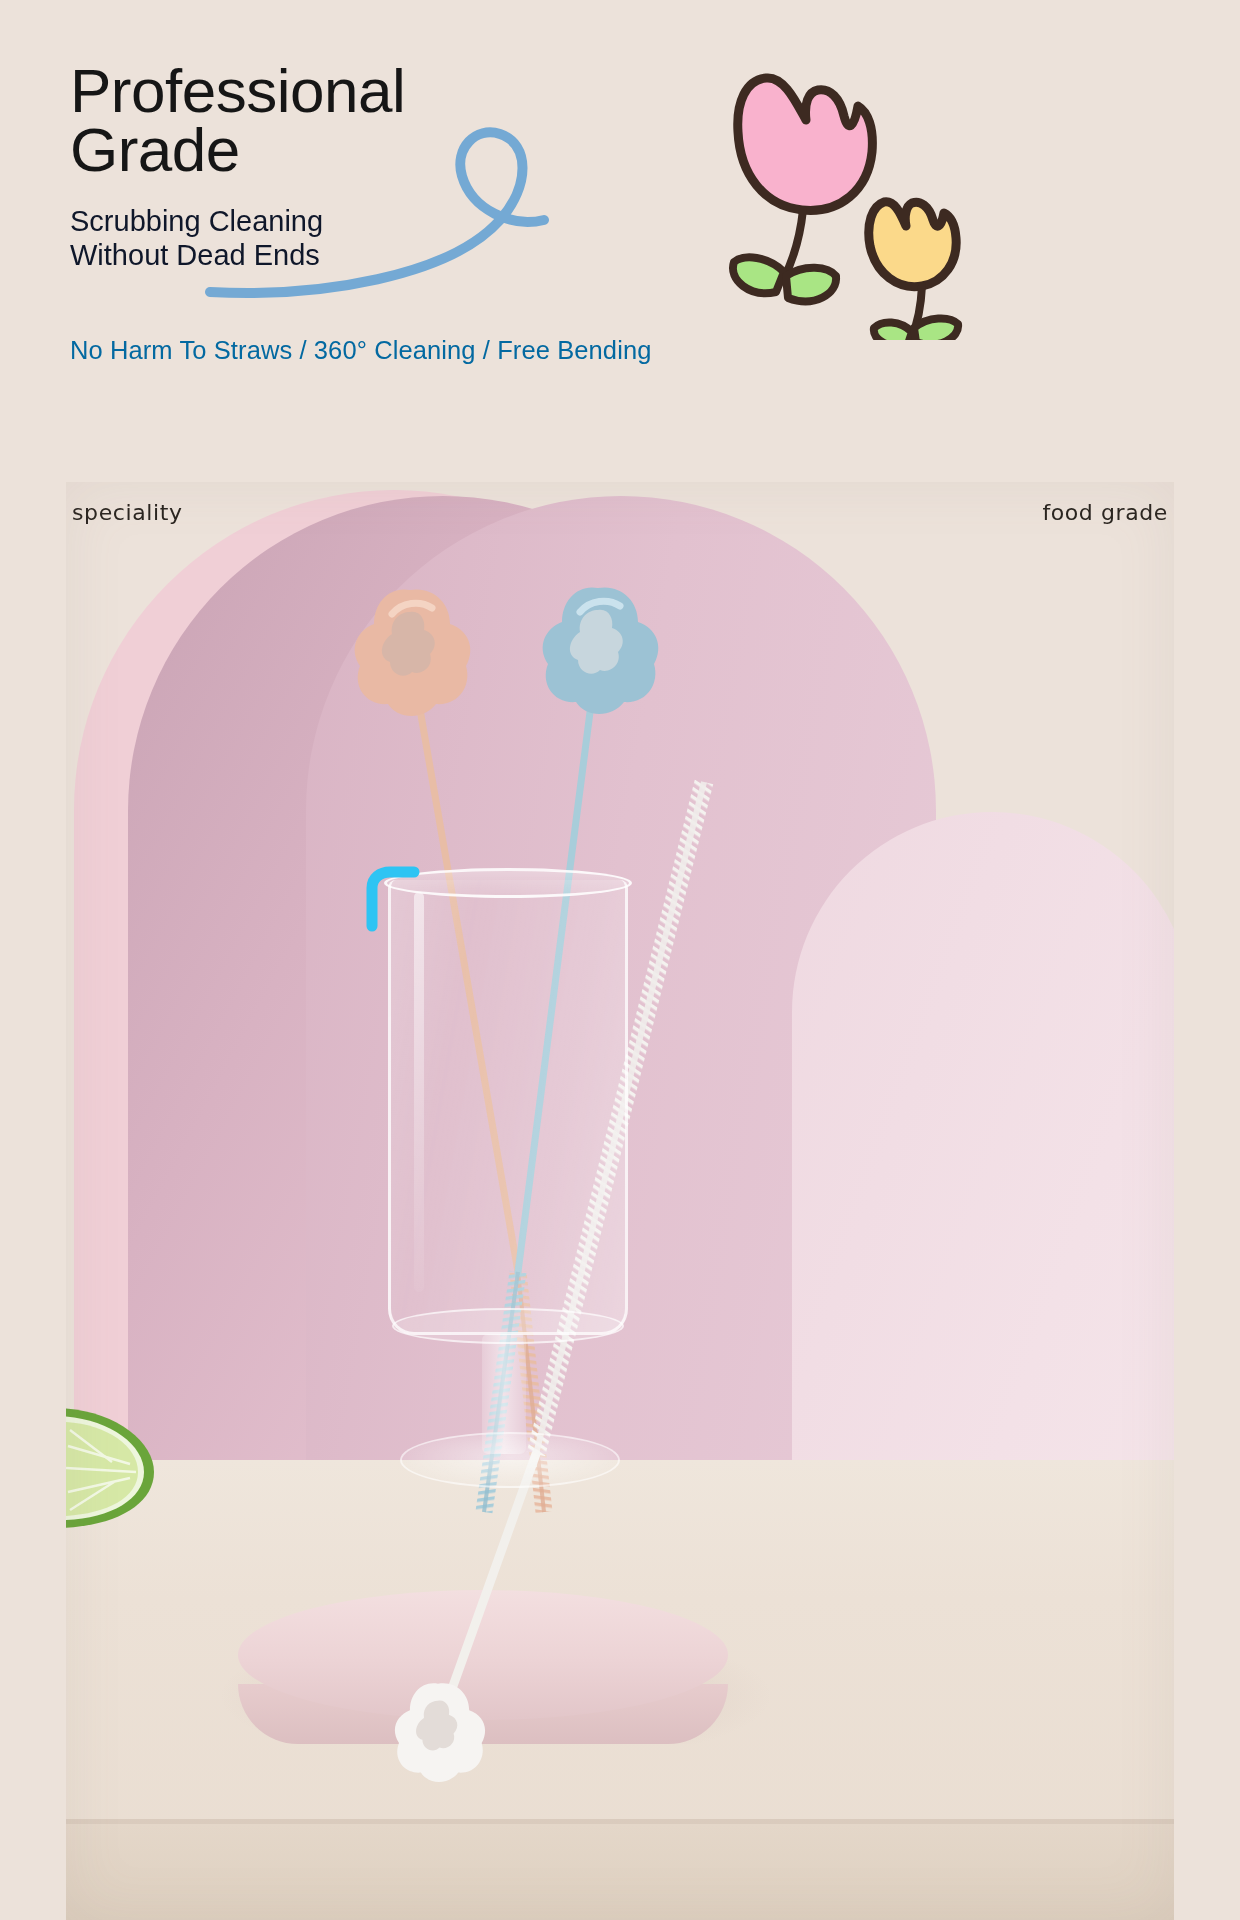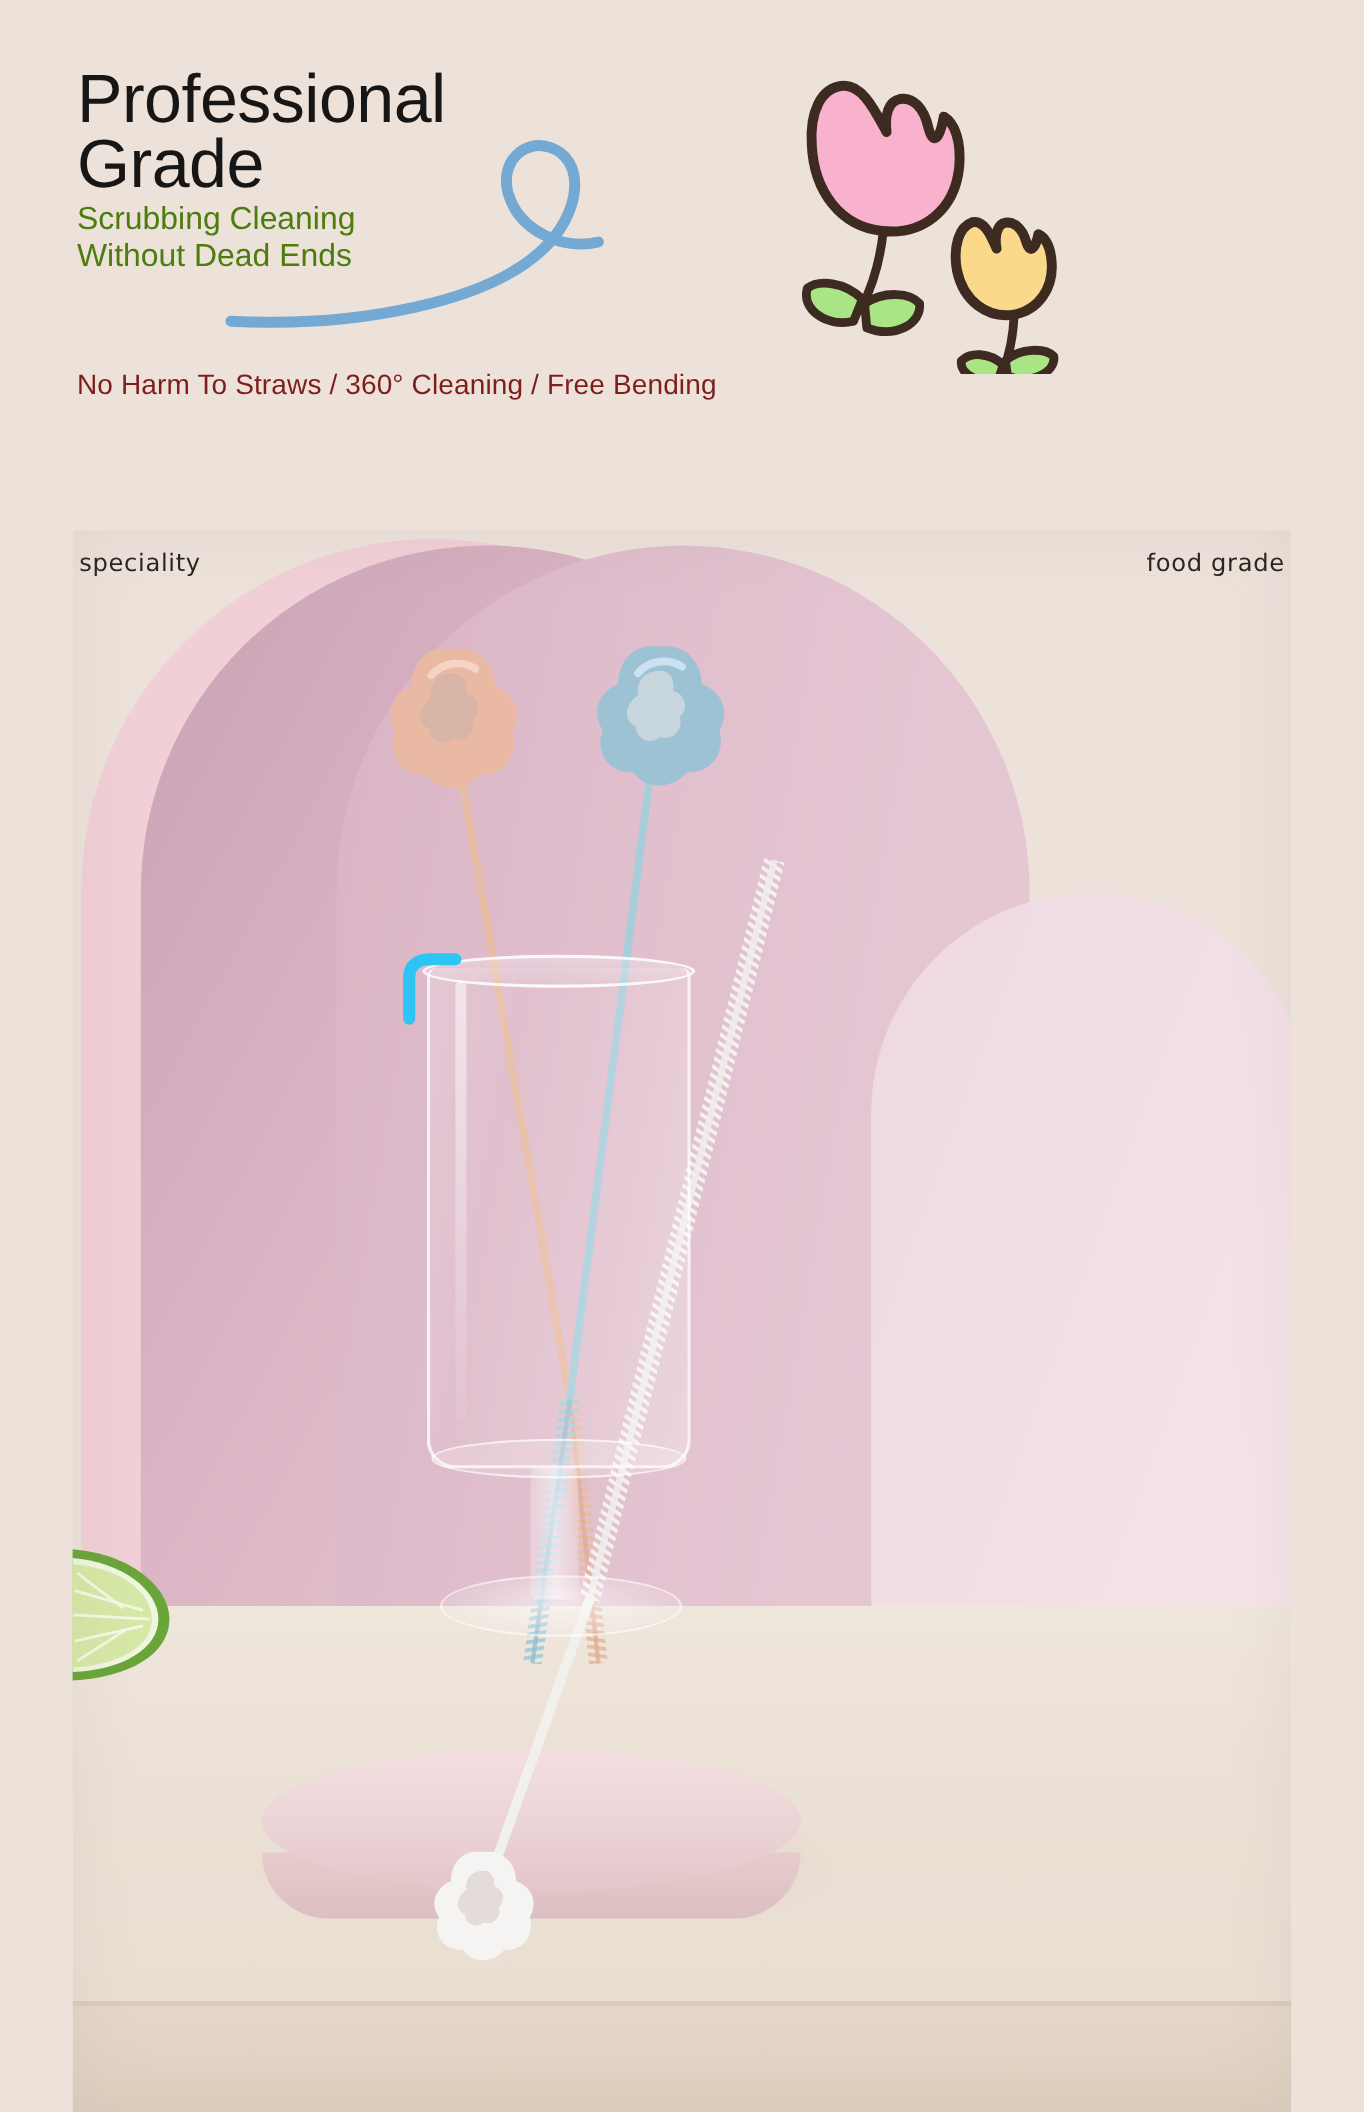--- a/index.html
+++ b/index.html
@@ -16,26 +16,26 @@
     position:absolute; left:0; top:0; width:1240px; height:590px;
     background:#ece2da;
   }
 
   .title-block { position:absolute; left:70px; top:62px; width:620px; }
   .title-main {
     font-size:62px; line-height:0.95; font-weight:400;
     color:#161616; letter-spacing:-0.5px; white-space:pre-line;
   }
   .title-sub {
-    margin-top:2px; font-size:29px; line-height:1.18;
-    color:#4d7c0f; font-weight:400; white-space:pre-line;
+    margin-top:24px; font-size:29px; line-height:1.18;
+    color:#0f172a; font-weight:400; white-space:pre-line;
   }
   .feature-line {
     position:absolute; left:70px; top:336px;
-    font-size:25.5px; color:#7f1d1d; letter-spacing:0.1px; white-space:nowrap;
+    font-size:25.5px; color:#0369a1; letter-spacing:0.1px; white-space:nowrap;
   }
 
   .swoosh { position:absolute; left:200px; top:100px; width:390px; height:210px; }
 
   .tulips { position:absolute; left:672px; top:40px; width:310px; height:300px; }
 
   
   .photo {
     position:absolute; left:66px; top:482px;
     width:1108px; height:1438px;

